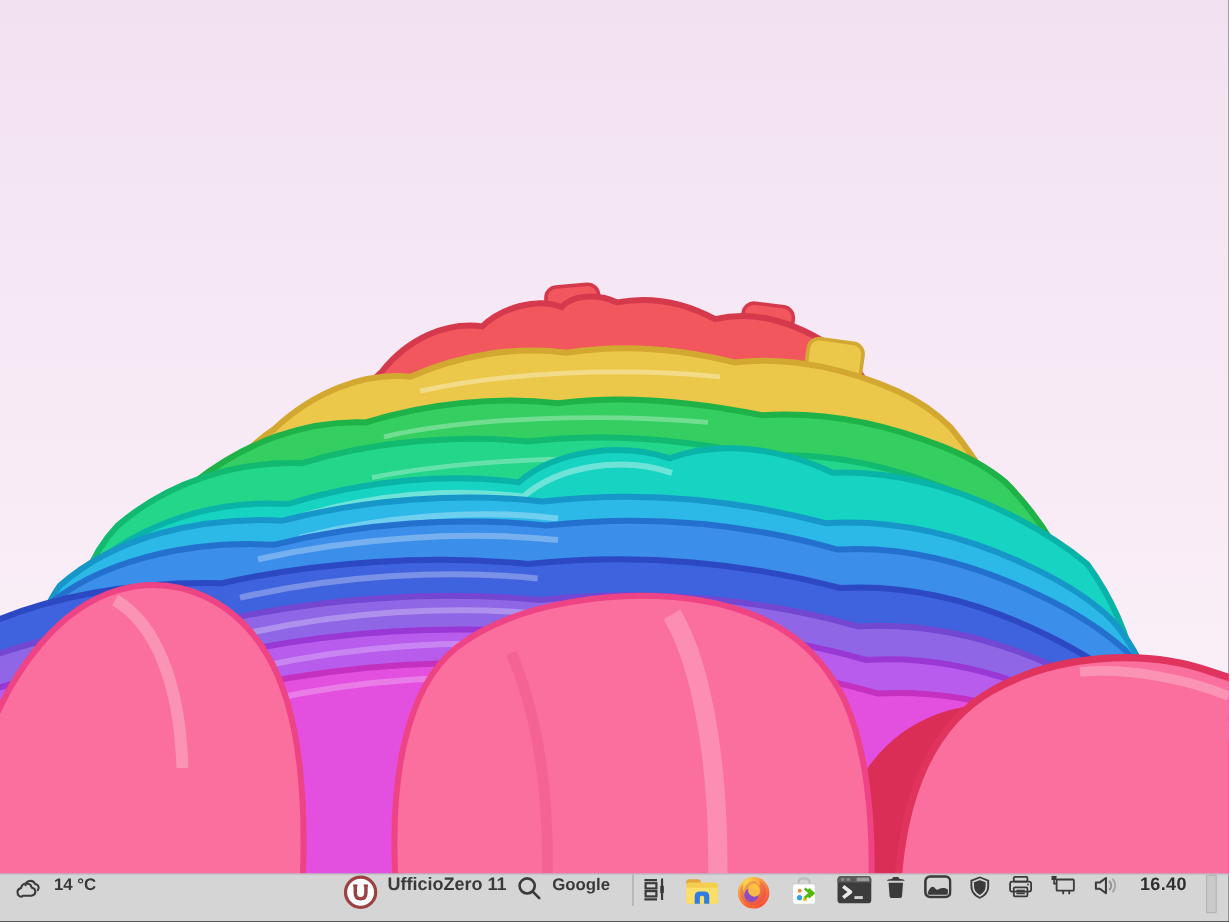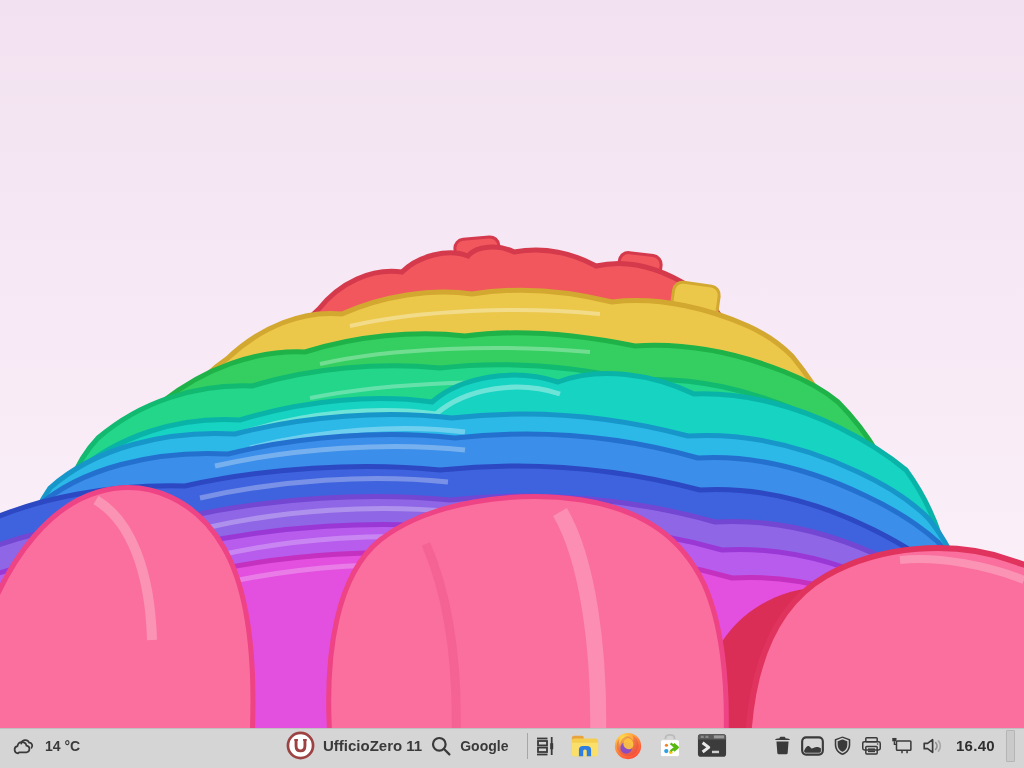--- a/index.html
+++ b/index.html
@@ -4,25 +4,25 @@
 <style>
   html,body{margin:0;padding:0;background:#222;}
   .screen{position:relative;width:1024px;height:768px;overflow:hidden;
           font-family:"Liberation Sans",sans-serif;-webkit-font-smoothing:antialiased;}
   
   .desktop{position:absolute;left:0;top:0;width:1024px;height:728px;}
   .desktop svg{display:block;width:100%;height:100%;}
   
   .taskbar{position:absolute;left:0;bottom:0;width:1024px;height:40px;
            background:#d5d5d5;border-top:1px solid #c0c0c0;box-sizing:border-box;}
-  .tb-group{position:absolute;top:0;height:33px;display:flex;align-items:center;}
+  .tb-group{position:absolute;top:0;height:33px;display:flex;align-items:flex-start;}
   .tb-left{left:11px;gap:8px;}
   .tb-center{left:286px;gap:8px;}
   .tb-apps{left:533px;gap:13px;}
-  .tb-tray{right:8px;gap:9px;padding-right:1px;}
+  .tb-tray{right:0;gap:14px;padding-right:10px;}
   .tb-label{font-size:14px;font-weight:700;color:#3a3a3a;white-space:nowrap;}
   .os-label{font-size:15px;}
   .clock{font-size:15px;font-weight:700;color:#2e2e2e;letter-spacing:.3px;margin-left:2px;}
   .sep{width:1px;height:26px;background:#a6a6a6;margin-left:11px;}
   .icon-btn{display:flex;align-items:center;justify-content:center;cursor:default;}
   .strip{width:9px;height:32px;background:#cacaca;border:1px solid #b5b5b5;
          box-sizing:border-box;border-radius:1px;margin-left:2px;}
   .gap-sm{margin-right:0;}
 </style>
 </head>

